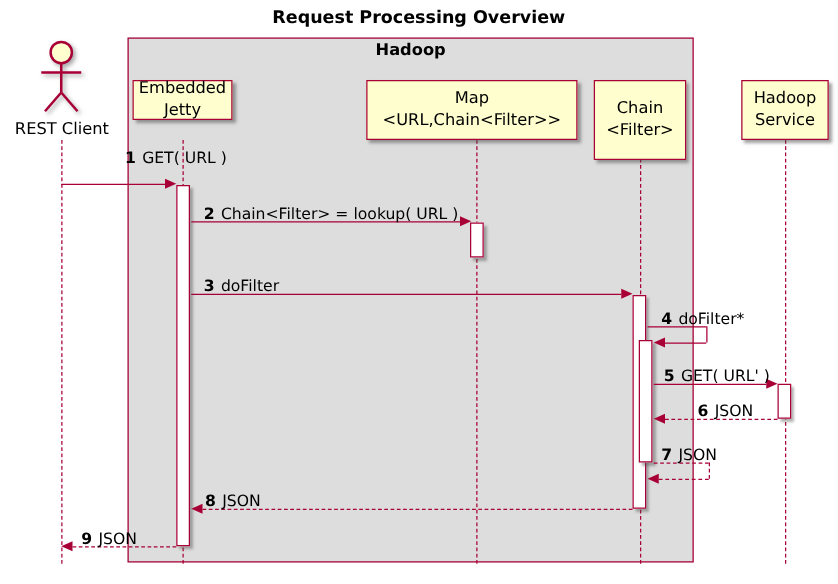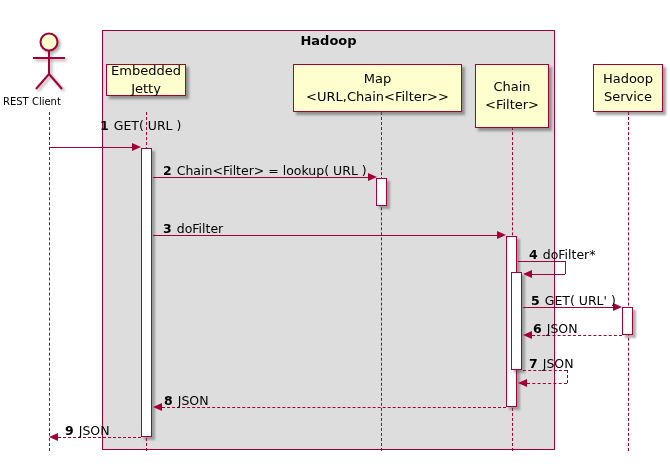--- a/index.html
+++ b/index.html
@@ -26,28 +26,29 @@
     box-shadow:2.5px 2.5px 2px rgba(80,80,80,0.45);
   }
   .mline{height:0;border-top:1px solid var(--accent,#a80036);}
   .mline.dashed{border-top-style:dashed;}
   .vline{width:0;border-left:1px solid var(--accent,#a80036);}
   .vline.dashed{border-left-style:dashed;}
   .arrow-r{width:0;height:0;border-top:4px solid transparent;border-bottom:4px solid transparent;border-left:9px solid var(--accent,#a80036);}
   .arrow-l{width:0;height:0;border-top:4px solid transparent;border-bottom:4px solid transparent;border-right:9px solid var(--accent,#a80036);}
   .mlabel{font-size:12.5px;white-space:nowrap;}
   .mnum{font-weight:bold;margin-right:5px;}
-  .actor-label{font-size:10px;white-space:nowrap;}
+  .actor-label{font-size:13px;text-align:center;white-space:nowrap;}
   .actor-svg{filter:drop-shadow(2px 2px 1.5px rgba(80,80,80,0.5));}
 </style>
 </head>
 <body>
 
 <div class="canvas">
 
+  <div class="abs title" style="top:6px;left:0;">Request Processing Overview</div>
 
   <div class="abs frame" style="left:102px;top:30px;width:453px;height:420px;"></div>
   <div class="abs frame-label" style="left:102px;top:33px;width:453px;">Hadoop</div>
 
   <svg class="abs actor-svg" style="left:26px;top:31px;" width="46" height="62" viewBox="0 0 46 62">
     <circle cx="23" cy="11" r="8.5" fill="#FEFECE" stroke="#A80036" stroke-width="2"></circle>
     <line x1="23" y1="19.5" x2="23" y2="43" stroke="#A80036" stroke-width="2"></line>
     <line x1="7" y1="27" x2="39" y2="27" stroke="#A80036" stroke-width="2"></line>
     <line x1="23" y1="43" x2="10" y2="58" stroke="#A80036" stroke-width="2"></line>
     <line x1="23" y1="43" x2="36" y2="58" stroke="#A80036" stroke-width="2"></line>
@@ -83,21 +84,21 @@
   <div class="abs mline" style="left:532px;top:274px;width:33px;"></div>
   <div class="abs arrow-l" style="left:523px;top:270px;"></div>
   <div class="abs mlabel" style="left:529px;top:247px;"><span class="mnum">4</span><span>doFilter*</span></div>
 
   <div class="abs mline" style="left:523px;top:307px;width:90px;"></div>
   <div class="abs arrow-r" style="left:613px;top:303px;"></div>
   <div class="abs mlabel" style="left:531px;top:293px;"><span class="mnum">5</span><span>GET( URL' )</span></div>
 
   <div class="abs mline dashed" style="left:532px;top:335px;width:90px;"></div>
   <div class="abs arrow-l" style="left:523px;top:331px;"></div>
-  <div class="abs mlabel" style="left:533px;top:321px;"><span class="mnum">6</span><span>JSON</span></div>
+  <div class="abs mlabel" style="left:558px;top:321px;"><span class="mnum">6</span><span>JSON</span></div>
 
   <div class="abs mline dashed" style="left:523px;top:370px;width:44px;"></div>
   <div class="abs vline dashed" style="left:567px;top:370px;height:13px;"></div>
   <div class="abs mline dashed" style="left:527px;top:383px;width:40px;"></div>
   <div class="abs arrow-l" style="left:518px;top:379px;"></div>
   <div class="abs mlabel" style="left:529px;top:356px;"><span class="mnum">7</span><span>JSON</span></div>
 
   <div class="abs mline dashed" style="left:162px;top:407px;width:344px;"></div>
   <div class="abs arrow-l" style="left:153px;top:403px;"></div>
   <div class="abs mlabel" style="left:164px;top:393px;"><span class="mnum">8</span><span>JSON</span></div>

